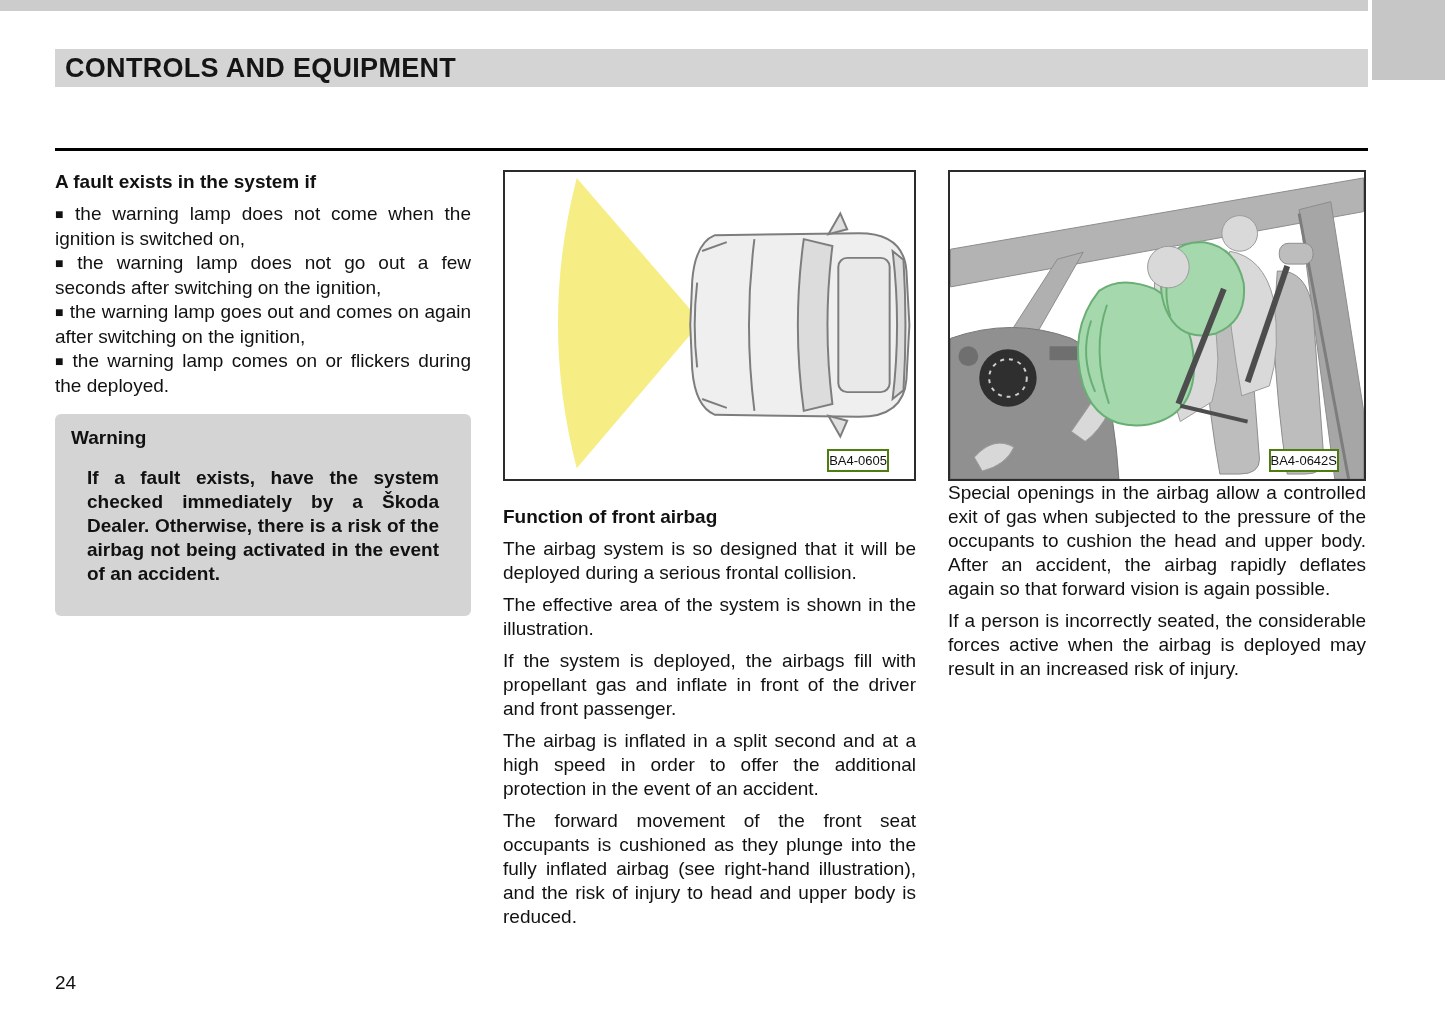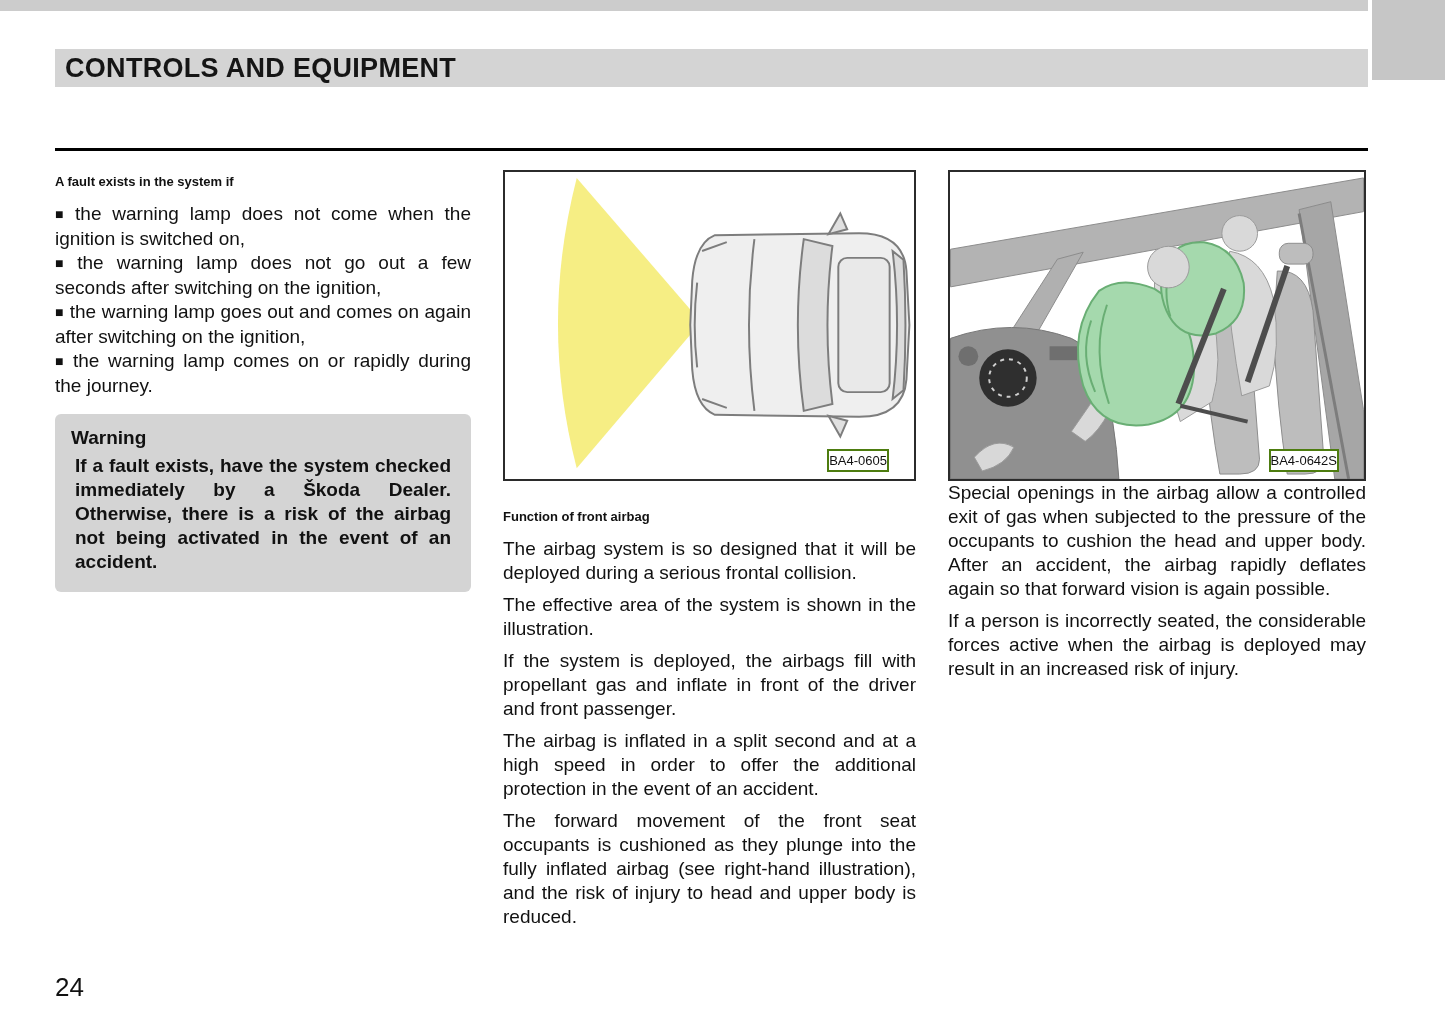--- a/index.html
+++ b/index.html
@@ -18,44 +18,44 @@
   .header-bar .title {
     margin-left: 10px; font-size: 27px; font-weight: bold; letter-spacing: 0.3px; color: #151515;
   }
   .rule { position: absolute; left: 55px; top: 148px; width: 1313px; height: 3px; background: #000; }
 
   .col { position: absolute; top: 170px; font-size: 19px; line-height: 24px; text-align: justify; }
   .col-left  { left: 55px;  width: 416px; }
   .col-mid   { left: 503px; width: 413px; }
   .col-right { left: 948px; width: 418px; }
 
-  .heading { font-weight: bold; font-size: 13px; margin: 0 0 8px 0; text-align: left; }
+  .heading { font-weight: bold; font-size: 19px; margin: 0 0 8px 0; text-align: left; }
   .bullet { margin: 0; }
   .bullet .sq { font-size: 14px; margin-right: 6px; position: relative; top: -1px; }
   p.body-par { margin: 0 0 8px 0; }
 
   .warning-box {
     margin-top: 16px; background: #d4d4d4; padding: 12px 16px 14px 16px; border-radius: 6px;
   }
   .warning-box .w-title { font-weight: bold; margin: 0; text-align: left; }
-  .warning-box .w-body  { font-weight: bold; margin: 4px; }
+  .warning-box .w-body  { font-weight: bold; margin: 16px; }
 
   .figure {
     position: relative; width: 100%; height: 311px;
     border: 2px solid #2b2b2b; background: #ffffff; overflow: hidden;
   }
   .figure svg { display: block; width: 100%; height: 100%; }
   .fig-label {
     position: absolute; right: 25px; bottom: 7px;
     border: 2px solid #4d7c0f; background: #ffffff;
     font-size: 13px; padding: 2px 0; line-height: 15px; color: #111;
   }
   .fig-caption { margin-top: 24px; }
 
-  .page-number { position: absolute; left: 55px; top: 972px; font-size: 26px; }
+  .page-number { position: absolute; left: 55px; top: 972px; font-size: 19px; }
 </style>
 </head>
 <body>
 
 <div class="top-strip"></div>
 <div class="corner-tab"></div>
 
 <div class="header-bar">
   <div class="title">CONTROLS AND EQUIPMENT</div>
 </div>
@@ -68,21 +68,21 @@
   <p class="bullet">
     <span class="sq">■</span><span>the warning lamp does not come when the ignition is switched on,</span>
   </p>
   <p class="bullet">
     <span class="sq">■</span><span>the warning lamp does not go out a few seconds after switching on the ignition,</span>
   </p>
   <p class="bullet">
     <span class="sq">■</span><span>the warning lamp goes out and comes on again after switching on the ignition,</span>
   </p>
   <p class="bullet">
-    <span class="sq">■</span><span>the warning lamp comes on or rapidly during the journey.</span>
+    <span class="sq">■</span><span>the warning lamp comes on or flickers during the deployed.</span>
   </p>
 
   <div class="warning-box">
     <p class="w-title">Warning</p>
     <p class="w-body">If a fault exists, have the system checked immediately by a Škoda Dealer. Otherwise, there is a risk of the airbag not being activated in the event of an accident.</p>
   </div>
 </div>
 
 <div class="col col-mid">
   <div class="figure">

